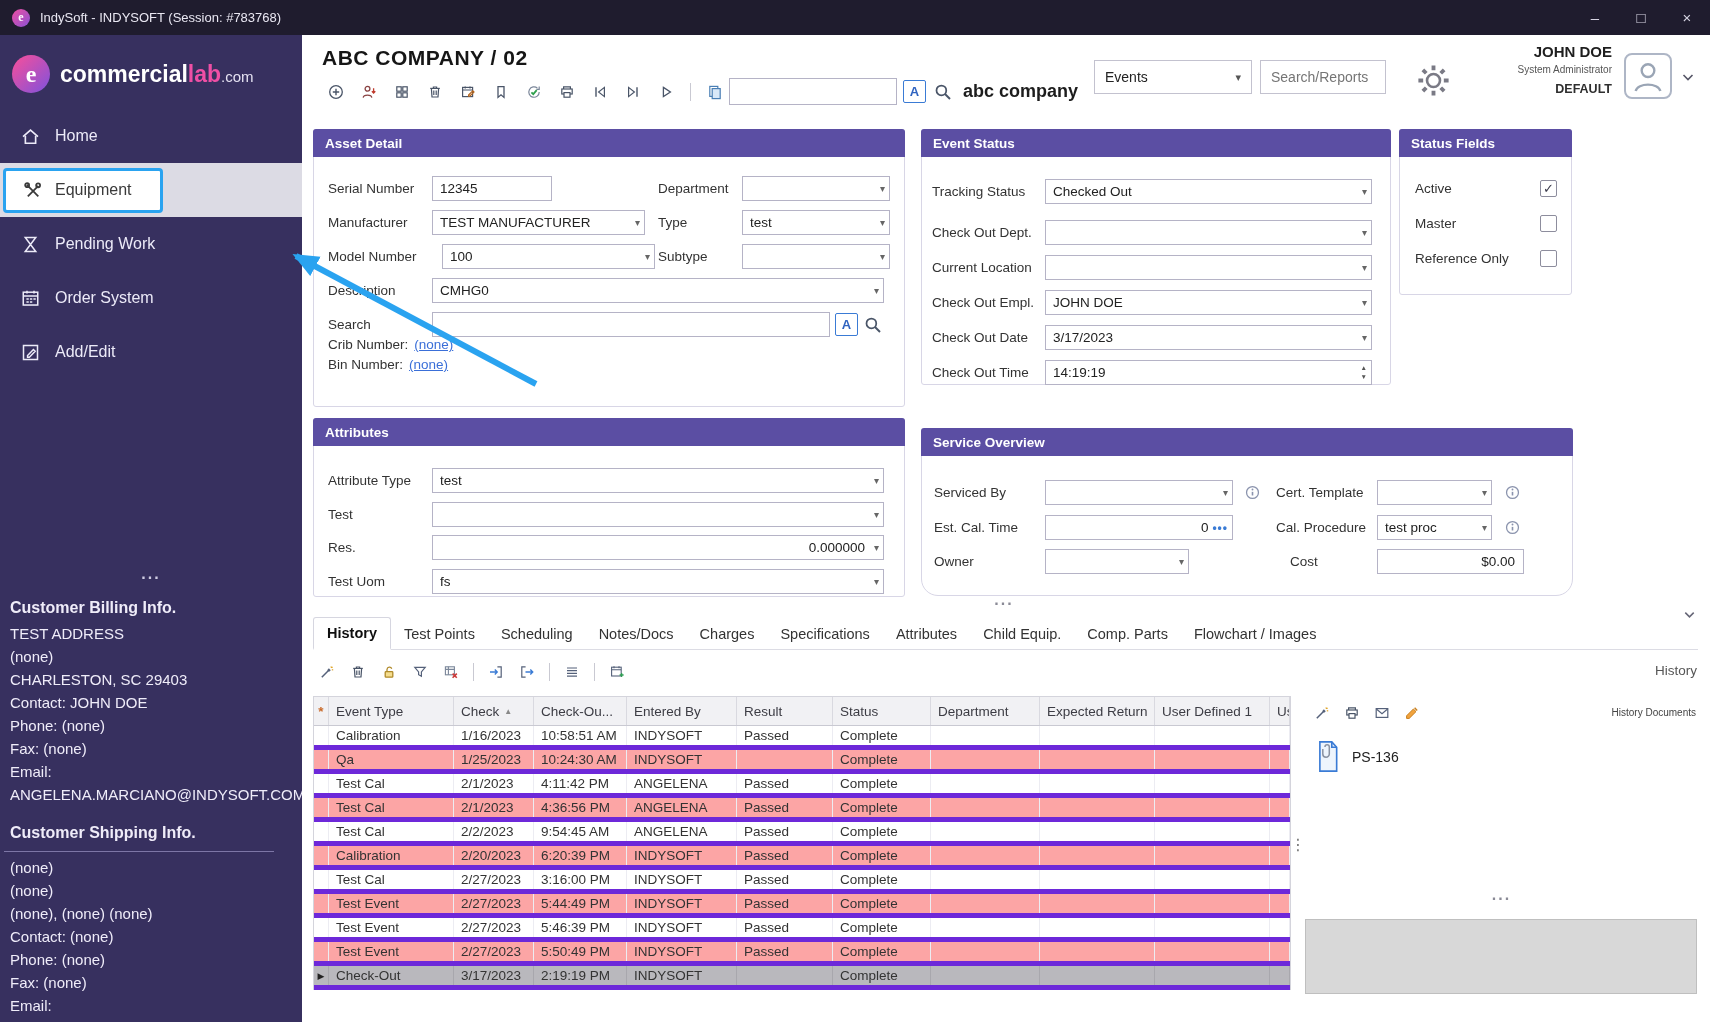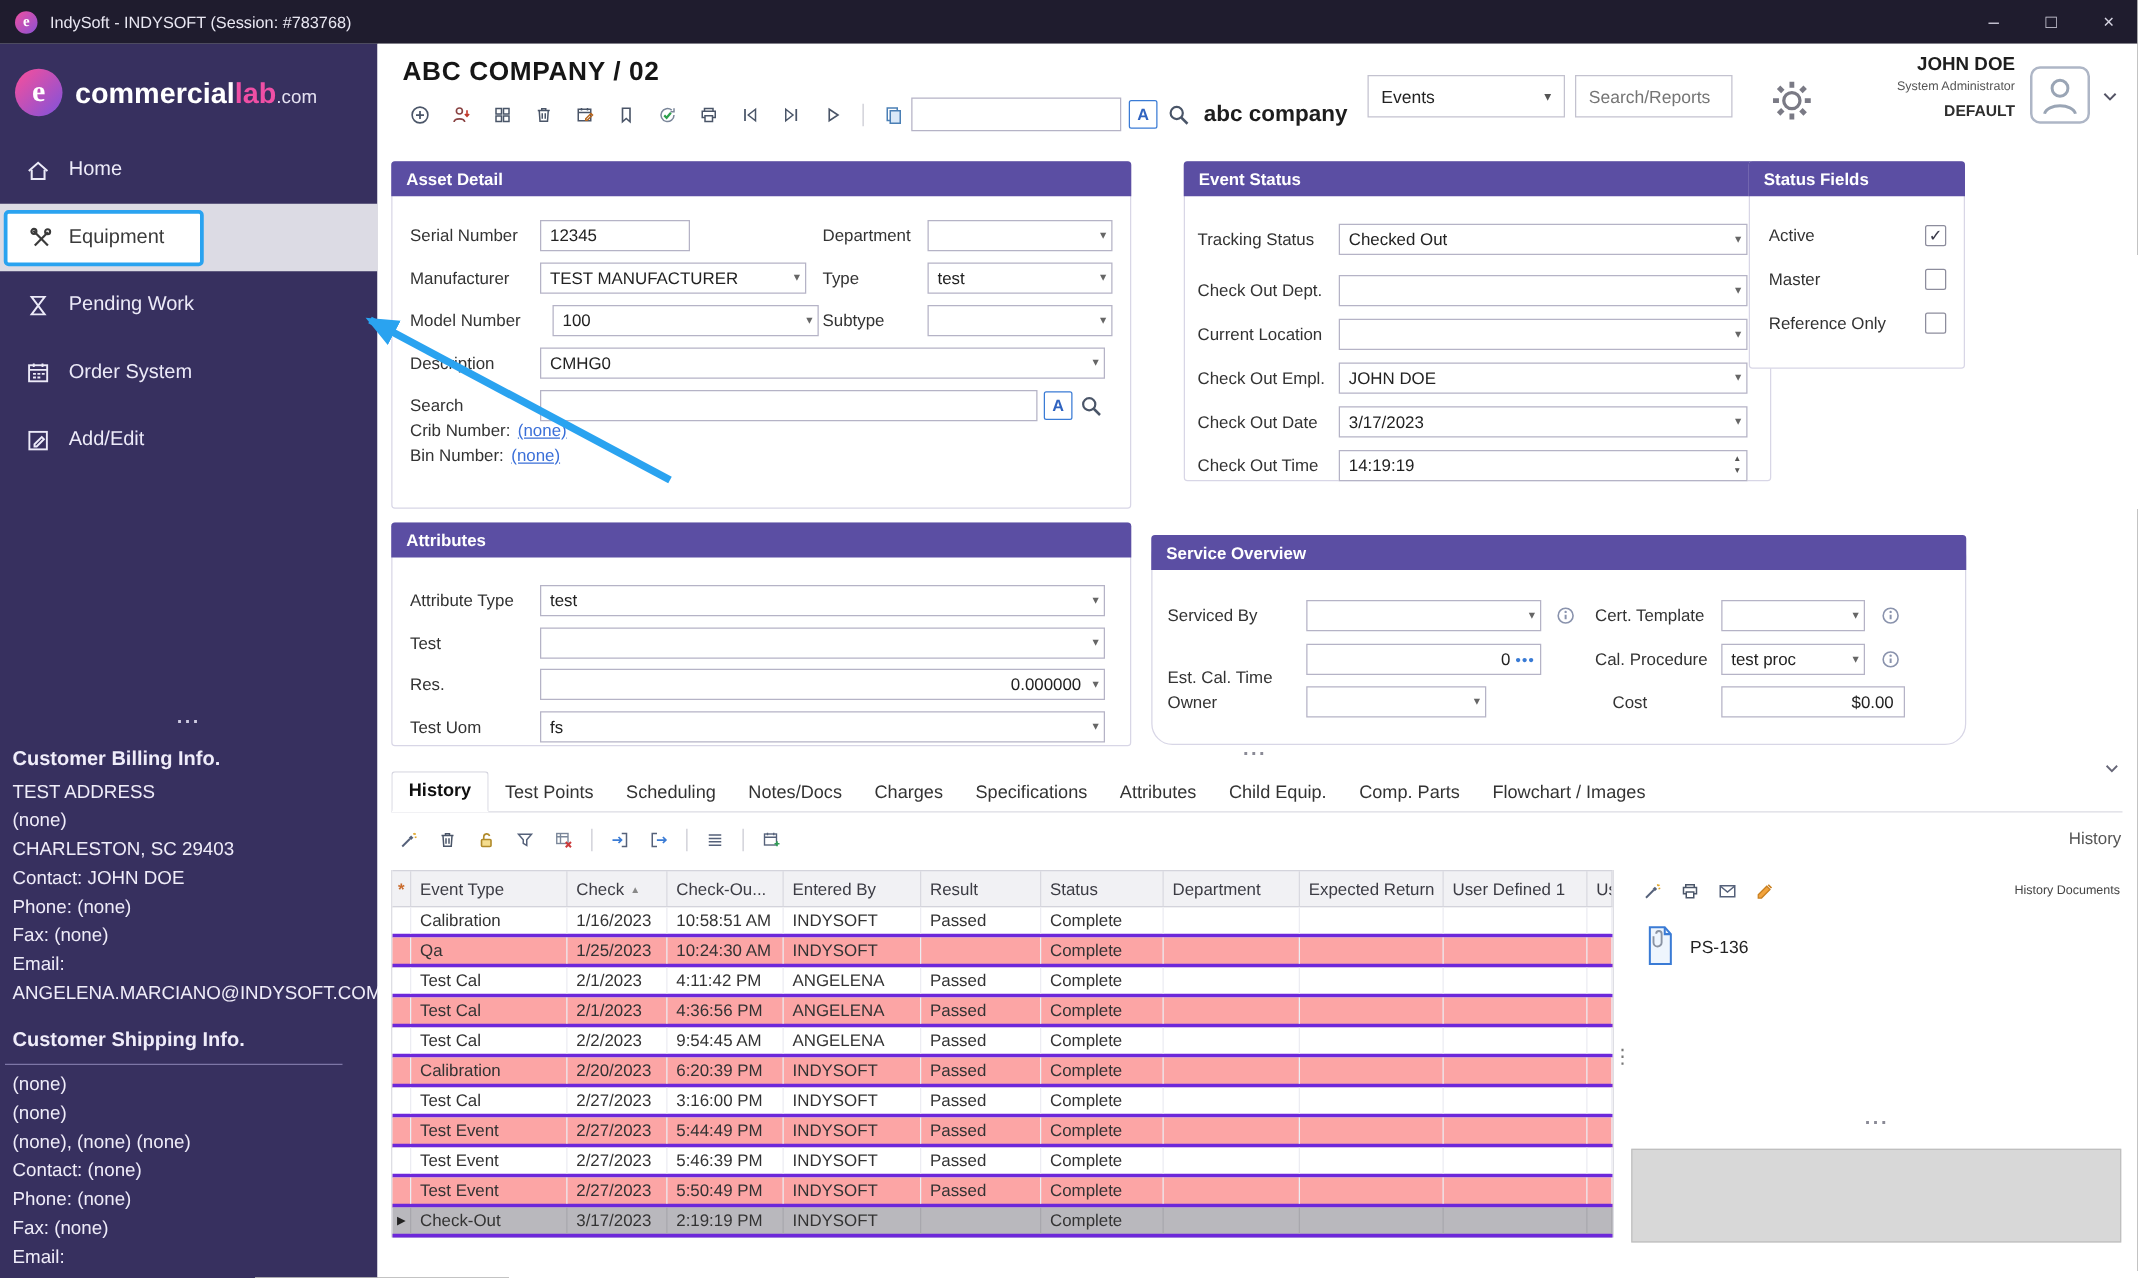--- a/index.html
+++ b/index.html
@@ -52,21 +52,21 @@
   .urole{font-size:10px;color:#555;margin-top:4px;}
   .uprofile{font-size:12.5px;font-weight:bold;color:#2e2e2e;margin-top:7px;}
   .avatar{position:absolute;left:1322px;top:18px;width:48px;height:46px;border:2px solid #aeb6c6;border-radius:8px;display:flex;align-items:center;justify-content:center;color:#9aa5b5;cursor:pointer;background:#fff;}
   .avatar svg{width:38px;height:38px;}
   .user-chevron{position:absolute;left:1378px;top:34px;color:#556;cursor:pointer;}
   .user-chevron svg{width:16px;height:16px;}
   
   .panel{position:absolute;background:#fff;border:1px solid #d8d6e6;border-radius:3px;}
   .phead{height:28px;background:#5b4ea3;color:#fff;font-weight:bold;font-size:13.5px;display:flex;align-items:center;padding:0 12px;margin:-1px -1px 0;border-radius:3px 3px 0 0;}
   #p-asset{left:11px;top:94px;width:592px;height:278px;}
-  #p-event{left:645px;top:94px;width:470px;height:256px;}
+  #p-event{left:619px;top:94px;width:470px;height:256px;}
   #p-status{left:1097px;top:94px;width:173px;height:166px;}
   #p-attr{left:11px;top:383px;width:592px;height:179px;}
   #p-service{left:619px;top:393px;width:652px;height:168px;border-radius:17px;}
   .flabel{position:absolute;font-size:13.5px;color:#333;white-space:nowrap;}
   .tbox,.combo{position:absolute;height:25px;border:1px solid #b5b3c6;background:#fff;font-size:13.5px;color:#222;font-family:inherit;}
   input.tbox{padding:0 7px;}
   .combo{display:flex;align-items:center;justify-content:space-between;padding:0 4px 0 7px;cursor:pointer;}
   .combo .cval{white-space:nowrap;overflow:hidden;}
   .cval.num{flex:1;text-align:right;padding-right:4px;}
   .arr{color:#666;font-size:10px;line-height:1;margin-left:5px;}
@@ -88,21 +88,21 @@
   .tab{padding:7px 13px;font-size:14.5px;color:#333;cursor:pointer;white-space:nowrap;}
   .tab.active{font-weight:bold;color:#0f0f0f;background:#fff;border:1px solid #d6d6e0;border-bottom:2px solid #fff;border-radius:3px 3px 0 0;margin-bottom:-1px;}
   .grid-toolbar{position:absolute;left:14px;top:621px;display:flex;align-items:center;gap:9px;height:32px;}
   .grid-title{position:absolute;right:13px;top:628px;font-size:13.5px;color:#555;}
   .tablegrid{position:absolute;left:11px;top:661px;width:978px;border-left:1px solid #d4d4dc;border-right:1px solid #d4d4dc;}
   .thead,.trow{display:grid;grid-template-columns:15px 125px 80px 93px 110px 96px 98px 109px 115px 115px 1fr;}
   .thead{height:30px;background:#f1f1f4;border-top:1px solid #d4d4dc;border-bottom:1px solid #c9c9d2;font-size:13.5px;color:#3c3c44;}
   .hc{display:flex;align-items:center;padding:0 7px;border-right:1px solid #d9d9e0;overflow:hidden;white-space:nowrap;cursor:pointer;}
   .hc.ind{padding:0 2px;justify-content:center;color:#c96a2a;font-weight:bold;cursor:default;}
   .sort{font-size:8px;color:#888;margin-left:5px;}
-  .trow{height:24px;font-size:13.5px;color:#333;border-bottom:3px solid #6d28d9;background:#fff;cursor:default;}
+  .trow{height:24px;font-size:13.5px;color:#333;border-bottom:5px solid #6d28d9;background:#fff;cursor:default;}
   .trow.alt{background:#fca5a5;}
   .trow.sel{background:#b9b8bd;}
   .tc{display:flex;align-items:center;padding:0 7px;border-right:1px solid #ececf2;overflow:hidden;white-space:nowrap;}
   .tc.ind{padding:0 2px;justify-content:center;font-size:9px;color:#222;}
   .trow.sel .tc{border-right-color:#a8a7ad;}
   .splitter{position:absolute;left:988px;top:800px;color:#777;font-size:16px;cursor:col-resize;}
   
   .docs-panel{position:absolute;left:1001px;top:661px;width:397px;height:310px;}
   .docs-toolbar{display:flex;align-items:center;gap:8px;padding:6px 0 0 8px;}
   .docs-title{position:absolute;right:4px;top:11px;font-size:10px;color:#444;}
@@ -503,21 +503,21 @@
       <div class="combo" style="left:455px;top:51px;width:115px">
           <span class="cval"></span>
           <span class="arr">▾</span>
         </div>
       <span class="info" style="left:582px;top:55px"><svg viewBox="0 0 16 16" fill="none">
             <circle cx="8" cy="8" r="5.6" stroke="#8a93ad" stroke-width="1.2"></circle>
             <path d="M8 7.4v3.4" stroke="#8a93ad" stroke-width="1.5"></path>
             <circle cx="8" cy="5.2" r=".9" fill="#8a93ad"></circle>
           </svg></span>
 
-      <span class="flabel" style="left:12px;top:105px">Est. Cal. Time</span>
+      <span class="flabel" style="left:12px;top:91px">Est. Cal. Time</span>
       <div class="combo" style="left:123px;top:86px;width:188px">
           <span class="cval num">0</span>
           <span class="dots">•••</span>
         </div>
       <span class="flabel" style="left:354px;top:91px">Cal. Procedure</span>
       <div class="combo" style="left:455px;top:86px;width:115px">
           <span class="cval">test proc</span>
           <span class="arr">▾</span>
         </div>
       <span class="info" style="left:582px;top:90px"><svg viewBox="0 0 16 16" fill="none">

